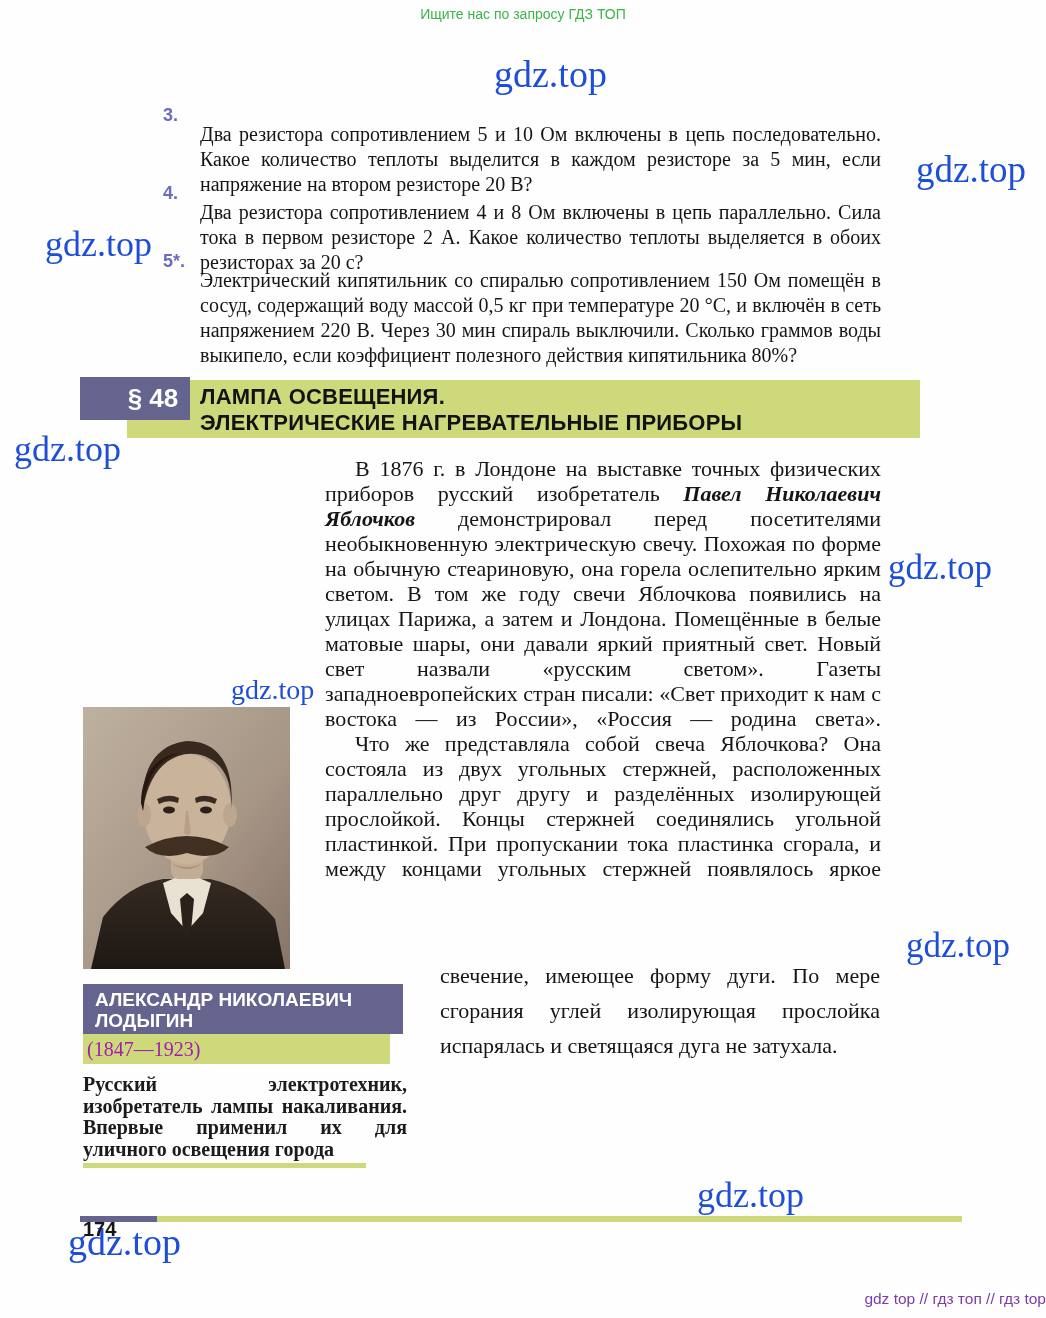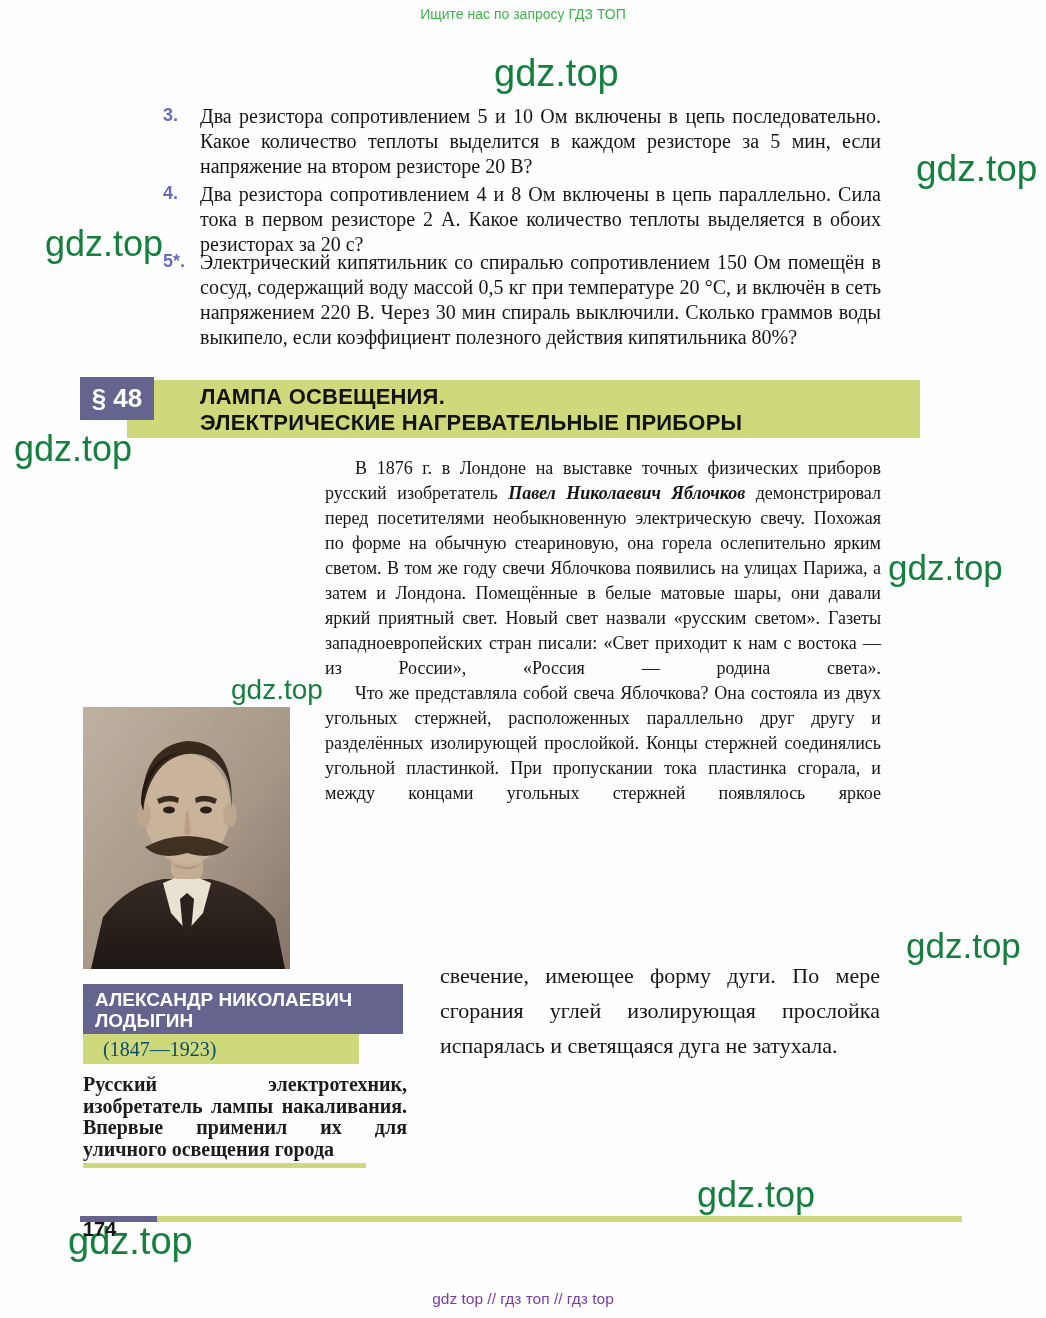--- a/index.html
+++ b/index.html
@@ -9,54 +9,55 @@
     font-family:"Liberation Serif", serif; color:var(--text-black, #151515);
   }
   
   .banner {
     position:absolute; top:6px; left:0; width:100%; text-align:center;
     font-family:"Liberation Sans", sans-serif; font-size:14px;
     color:var(--banner-green, #3bb54a);
   }
   
   .wm {
-    position:absolute; font-family:Liberation Sans, sans-serif;
-    color:#15803d; white-space:nowrap;
+    position:absolute; font-family:Liberation Serif, serif;
+    color:#1d4ed8; white-space:nowrap;
   }
   
   .problem { position:absolute; left:163px; width:718px; }
   .problem .num {
     position:absolute; left:0; top:1px; width:34px;
     font-family:"Liberation Sans", sans-serif; font-weight:bold;
     font-size:18px; color:var(--number-blue, #6b6bbd);
   }
   .problem .ptxt {
     margin-left:37px; width:681px; font-size:20px; line-height:25px;
     text-align:justify;
+    margin-top:18px;
   }
   
   .sec-band {
     position:absolute; left:127px; top:380px; width:793px; height:58px;
     background:var(--accent-green, #ced97c);
   }
   .sec-num {
     position:absolute; left:80px; top:377px; width:74px; height:43px;
     background:var(--accent-purple, #64648f); color:#ffffff;
     font-family:"Liberation Sans", sans-serif; font-weight:bold; font-size:26px;
-    display:flex; align-items:center; justify-content:center;
+    display:flex; align-items:center; justify-content:center;padding-left:36px;
   }
   .sec-title {
     position:absolute; left:200px; top:384px; width:700px;
     font-family:Liberation Sans, sans-serif; font-weight:bold;
     font-size:22px; line-height:26px; color:#131313; letter-spacing:0.2px;
   }
   
   .blockA {
     position:absolute; left:325px; top:456px; width:556px;
-    font-size:18px; line-height:25px; text-align:justify;
+    font-size:22px; line-height:25px; text-align:justify;
   }
   .blockA p { margin:0; text-indent:30px; text-align-last:justify; }
   .blockB {
     position:absolute; left:440px; top:958px; width:440px;
     font-size:22px; line-height:35px; text-align:justify;
   }
   .blockB p.cont { margin:0; text-indent:0; }
   .blockB p.new { margin:0; text-indent:30px; text-align-last:justify; }
   .person-name { font-weight:bold; font-style:italic; }
   
@@ -64,23 +65,23 @@
     position:absolute; left:83px; top:707px; width:207px; height:262px;
     background:#b6a795;
   }
   .cap-name {
     position:absolute; left:83px; top:984px; width:320px; height:50px;
     background:var(--accent-purple, #64648f); color:#ffffff;
     font-family:"Liberation Sans", sans-serif; font-weight:bold;
     font-size:19px; line-height:21px; padding:5px 0 16px 12px; box-sizing:border-box;
   }
   .cap-years {
-    position:absolute; left:83px; top:1034px; width:276px; height:30px;
-    background:var(--accent-green, #ced97c); color:#0c4a6e;
-    font-size:20px; line-height:30px; padding-left:20px; box-sizing:border-box;
+    position:absolute; left:83px; top:1034px; width:307px; height:30px;
+    background:var(--accent-green, #ced97c); color:#a21caf;
+    font-size:20px; line-height:30px; padding-left:4px; box-sizing:border-box;
   }
   .cap-desc {
     position:absolute; left:83px; top:1074px; width:324px;
     font-size:20px; line-height:21.5px; font-weight:bold; text-align:justify;
     color:#1b1b1b;
   }
   .cap-underline {
     position:absolute; left:83px; top:1163px; width:283px; height:5px;
     background:var(--accent-green, #ced97c);
   }
@@ -91,21 +92,21 @@
   }
   .foot-line-purple {
     position:absolute; left:80px; top:1216px; width:77px; height:6px;
     background:var(--accent-purple, #64648f);
   }
   .foot-line-green {
     position:absolute; left:157px; top:1216px; width:805px; height:6px;
     background:var(--accent-green, #ced97c);
   }
   .foot-links {
-    position:absolute; top:1290px; left:0; width:100%; text-align:center;
+    position:absolute; top:1290px; left:0; width:100%; text-align:right;
     font-family:"Liberation Sans", sans-serif; font-size:15.5px;
     color:var(--link-purple, #7b3ca8);
   }
 </style>
 </head>
 <body>
 
 <div class="page">
 
   <div class="banner">Ищите нас по запросу ГДЗ ТОП</div>

